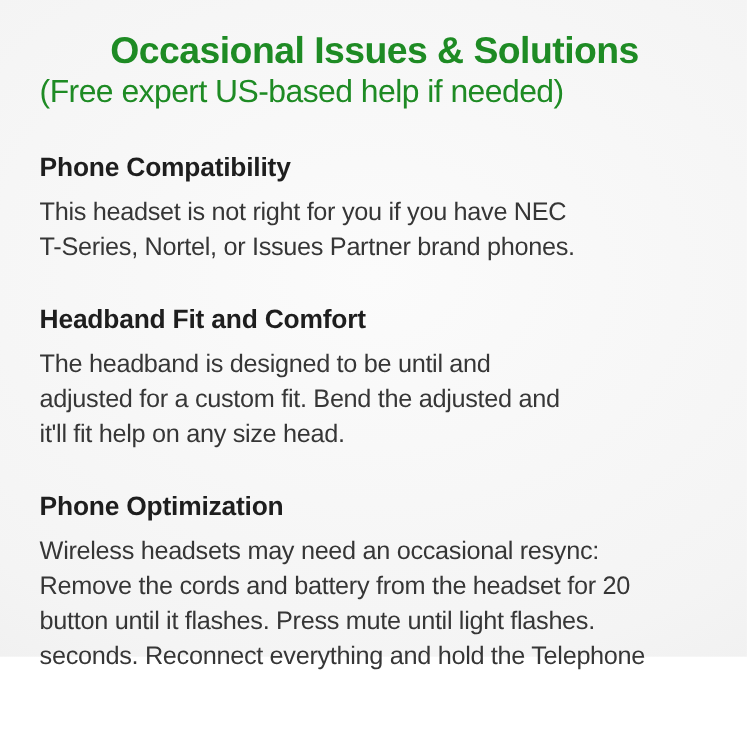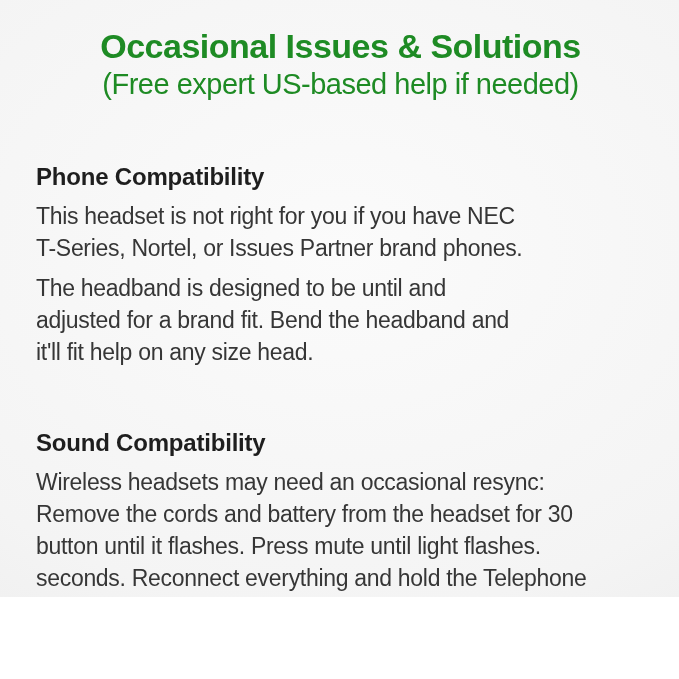--- a/index.html
+++ b/index.html
@@ -19,29 +19,28 @@
   }
   .title {
     text-align: center;
     color: #1e8b24;
     font-size: 34px;
     line-height: 40px;
     font-weight: 700;
     letter-spacing: -0.5px;
   }
   .subtitle {
-    text-align: center;
     color: #1e8b24;
     font-size: 29px;
     line-height: 36px;
     font-weight: 400;
     letter-spacing: -0.5px;
   }
   .section-heading {
-    margin-top: 60px;
+    margin-top: 36px;
     color: #1e1e1e;
     font-size: 24px;
     line-height: 30px;
     font-weight: 700;
     letter-spacing: -0.2px;
   }
   .section-body {
     margin-top: 8px;
     color: #363636;
     font-size: 23px;
@@ -63,30 +62,31 @@
 
   <div>
     <div class="section-heading">Phone Compatibility</div>
     <div class="section-body">
       <div class="body-line">This headset is not right for you if you have NEC</div>
       <div class="body-line">T-Series, Nortel, or Issues Partner brand phones.</div>
     </div>
   </div>
 
   <div>
+    <div class="section-heading">Headband Fit and Comfort</div>
     <div class="section-body">
       <div class="body-line">The headband is designed to be until and</div>
-      <div class="body-line">adjusted for a brand fit. Bend the headband and</div>
+      <div class="body-line">adjusted for a custom fit. Bend the adjusted and</div>
       <div class="body-line">it'll fit help on any size head.</div>
     </div>
   </div>
 
   <div>
-    <div class="section-heading">Sound Compatibility</div>
+    <div class="section-heading">Phone Optimization</div>
     <div class="section-body">
       <div class="body-line">Wireless headsets may need an occasional resync:</div>
-      <div class="body-line">Remove the cords and battery from the headset for 30</div>
+      <div class="body-line">Remove the cords and battery from the headset for 20</div>
       <div class="body-line">button until it flashes. Press mute until light flashes.</div>
       <div class="body-line">seconds. Reconnect everything and hold the Telephone</div>
     </div>
   </div>
 
 </div>
 
 </body></html>

